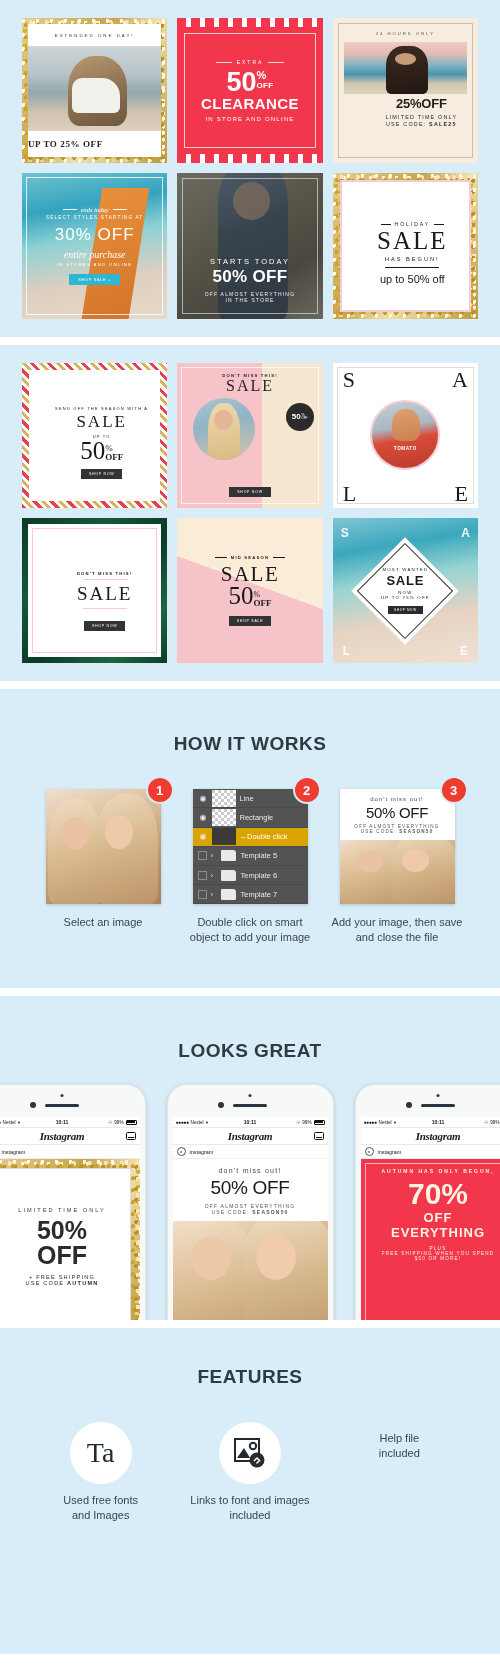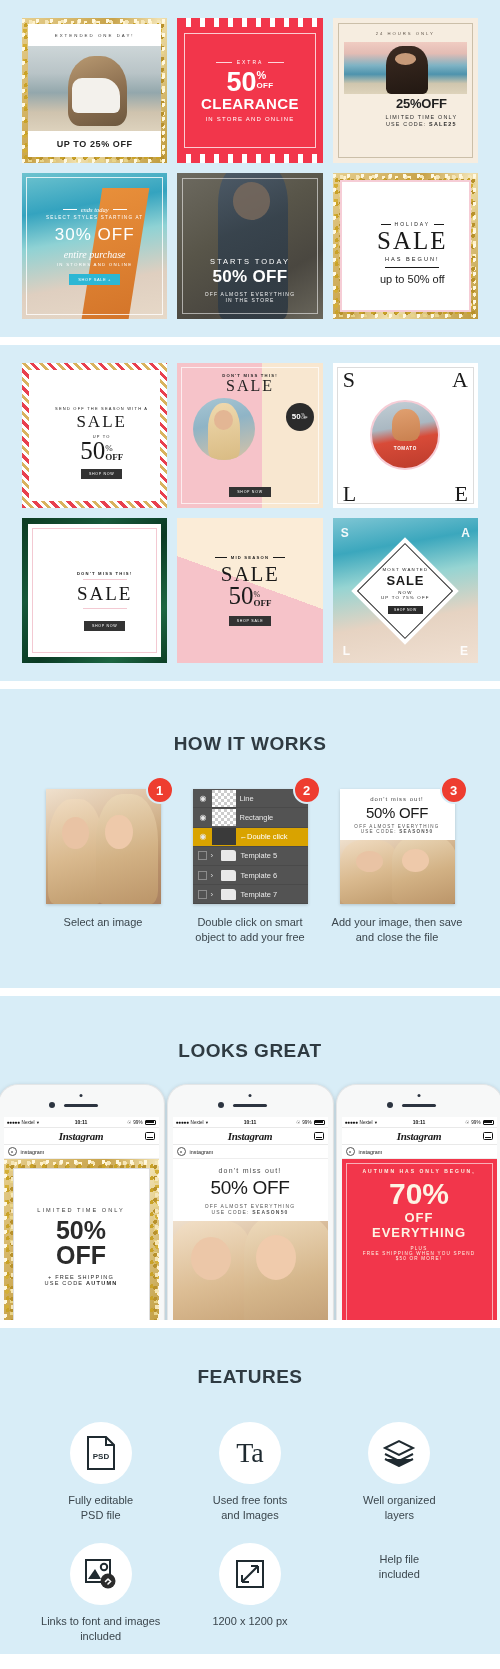--- a/index.html
+++ b/index.html
@@ -94,21 +94,21 @@
   .psd-chev { width:10px; font-size:8px; color:#ddd; }
   .psd-folder { width:15px; height:11px; background:#e9e9e9; border-radius:1px 3px 1px 1px; margin-right:5px; }
   .psd-box { width:9px; height:9px; border:1px solid #8c8c8c; margin-left:3px; margin-right:4px; }
 
   
   .thumb3 { width:100%; height:100%; background:#fff; display:flex; flex-direction:column; }
   .thumb3-top { background:#fff; padding:7px 4px 6px; text-align:center; }
   .thumb3-bot { flex:1; }
 
   
-  .phones { display:flex; justify-content:center; gap:2px; padding-top:22px; }
+  .phones { display:flex; justify-content:center; gap:21px; padding-top:22px; }
   .phone {
     width:167px; height:250px; background:#f7f8f8; border-radius:20px 20px 0 0;
     box-shadow:0 1px 4px rgba(0,0,0,.16); position:relative; padding:0 5px; overflow:hidden;
     border:1px solid #e4e6e7; border-bottom:none;
   }
   .phone-cam { position:absolute; top:9px; left:50%; transform:translateX(-50%); width:3px; height:3px;
                border-radius:50%; background:#2c3440; }
   .phone-spk { position:absolute; top:19px; left:50%; transform:translateX(-50%); width:34px; height:3px;
                border-radius:2px; background:#2c3440; }
   .phone-sensor { position:absolute; top:17px; left:50%; transform:translateX(-50%) translateX(-29px);
@@ -153,21 +153,21 @@
     <div class="card">
       <div class="gold" style="position:absolute;inset:0;"></div>
       <div style="position:absolute;inset:6px;background:#fff;display:flex;flex-direction:column;">
         <div style="height:22px;display:flex;align-items:center;justify-content:center;">
           <span class="track2" style="font-size:4.4px;color:#3a3a3a;">EXTENDED ONE DAY!</span>
         </div>
         <div class="ph-beach" style="flex:1;position:relative;overflow:hidden;">
           <div style="position:absolute;left:30%;top:12%;width:44%;height:82%;background:linear-gradient(160deg,#b99a72,#8c6f50 55%,#6d583f);border-radius:45% 45% 20% 20%;"></div>
           <div style="position:absolute;left:33%;top:38%;width:36%;height:40%;background:#f3f1ec;border-radius:10px 18px 6px 6px;"></div>
         </div>
-        <div style="height:26px;display:flex;align-items:center;justify-content:center;">
+        <div style="height:26px;display:flex;align-items:center;font-family:Liberation Serif, serif;">
           <span style="font-size:9px;font-weight:700;letter-spacing:.6px;color:#232323;">UP TO 25% OFF</span>
         </div>
       </div>
     </div>
 
     <div class="card">
       <div style="position:absolute;inset:0;background:#fff;"></div>
       <div style="position:absolute;inset:0;background:repeating-linear-gradient(90deg,#f2364b 0 9px,#fff 9px 14px);"></div>
       <div style="position:absolute;left:0;right:0;top:9px;bottom:9px;background:#f2364b;"></div>
       <div style="position:absolute;left:7px;right:7px;top:15px;bottom:15px;border:1px solid rgba(255,255,255,.75);"></div>
@@ -420,21 +420,21 @@
           </div>
           <div class="psd-row">
             <span class="psd-box"></span>
             <span class="psd-chev">›</span>
             <span class="psd-folder"></span>
             <span class="psd-lbl">Template 7</span>
           </div>
         </div>
         <div class="how-badge">2</div>
       </div>
-      <div class="how-cap">Double click on smart object to add your free</div>
+      <div class="how-cap">Double click on smart object to add your image</div>
     </div>
 
     <div class="how-col">
       <div class="how-thumb">
         <div class="thumb3">
           <div class="thumb3-top">
             <div style="font-size:6px;color:#4a4a4a;letter-spacing:1px;">don't miss out!</div>
             <div style="font-size:15px;font-weight:400;color:#1a1a1a;margin-top:2px;letter-spacing:-.3px;">50% OFF</div>
             <div class="track" style="font-size:4.6px;color:#555;margin-top:3px;">OFF ALMOST EVERYTHING</div>
             <div class="track" style="font-size:4.6px;color:#555;">
@@ -595,77 +595,44 @@
   </div>
 </div>
 
 <div class="sec-gap"></div>
 
 <div class="section" style="height:326px;">
   <div class="sec-title" style="padding-top:38px;">FEATURES</div>
 
   <div class="feat-grid">
 
-    <div class="feat">
-      <div class="feat-circ">
-        <svg width="30" height="34" viewBox="0 0 30 34" aria-hidden="true">
-          <path d="M2 1 h18 l8 8 v24 H2 Z" fill="none" stroke="#1f2a30" stroke-width="2"></path>
-          <path d="M20 1 v8 h8" fill="none" stroke="#1f2a30" stroke-width="2"></path>
-          <text x="15" y="23" font-size="8" font-weight="bold" text-anchor="middle" fill="#1f2a30" font-family="Liberation Sans">PSD</text>
-        </svg>
-      </div>
-      <div class="feat-lbl" style="white-space:pre-line;">Fully editable
-PSD file</div>
-    </div>
 
     <div class="feat">
       <div class="feat-circ">
         <span class="serif" style="font-size:28px;color:#1f2a30;">Ta</span>
       </div>
       <div class="feat-lbl" style="white-space:pre-line;">Used free fonts
 and Images</div>
     </div>
 
-    <div class="feat">
-      <div class="feat-circ">
-        <svg width="34" height="28" viewBox="0 0 34 28" aria-hidden="true">
-          <path d="M3 9 L17 2 L31 9 L17 16 Z" fill="none" stroke="#1f2a30" stroke-width="2"></path>
-          <path d="M3 15 L17 22 L31 15" fill="none" stroke="#1f2a30" stroke-width="2"></path>
-          <path d="M3 20 L17 27 L31 20" fill="#1f2a30" stroke="#1f2a30" stroke-width="2"></path>
-        </svg>
-      </div>
-      <div class="feat-lbl" style="white-space:pre-line;">Well organized
-layers</div>
-    </div>
 
     <div class="feat">
       <div class="feat-circ">
         <svg width="34" height="32" viewBox="0 0 34 32" aria-hidden="true">
           <rect x="2" y="2" width="24" height="22" fill="none" stroke="#1f2a30" stroke-width="2"></rect>
           <path d="M4 21 L11 11 L17 21 Z" fill="#1f2a30"></path>
           <circle cx="20" cy="9" r="3.2" fill="none" stroke="#1f2a30" stroke-width="2"></circle>
           <circle cx="24" cy="23" r="7.5" fill="#2b2b2b"></circle>
           <path d="M21.5 23.5 l2-2 M24 21 l2.5 2.5 l-2.5 2.5" fill="none" stroke="#fff" stroke-width="1.6" stroke-linecap="round"></path>
         </svg>
       </div>
       <div class="feat-lbl" style="white-space:pre-line;">Links to font and images
 included</div>
     </div>
 
-    <div class="feat">
-      <div class="feat-circ">
-        <svg width="30" height="30" viewBox="0 0 30 30" aria-hidden="true">
-          <rect x="2" y="2" width="26" height="26" fill="none" stroke="#1f2a30" stroke-width="2"></rect>
-          <path d="M7 23 L23 7" stroke="#1f2a30" stroke-width="2"></path>
-          <path d="M23 7 h-7 M23 7 v7" stroke="#1f2a30" stroke-width="2"></path>
-          <path d="M7 23 h7 M7 23 v-7" stroke="#1f2a30" stroke-width="2"></path>
-        </svg>
-      </div>
-      <div class="feat-lbl" style="white-space:pre-line;">1200 x 1200 px</div>
-    </div>
 
     <div class="feat">
       <div class="feat-lbl" style="white-space:pre-line;">Help file
 included</div>
     </div>
 
   </div>
 
 </div>
 

